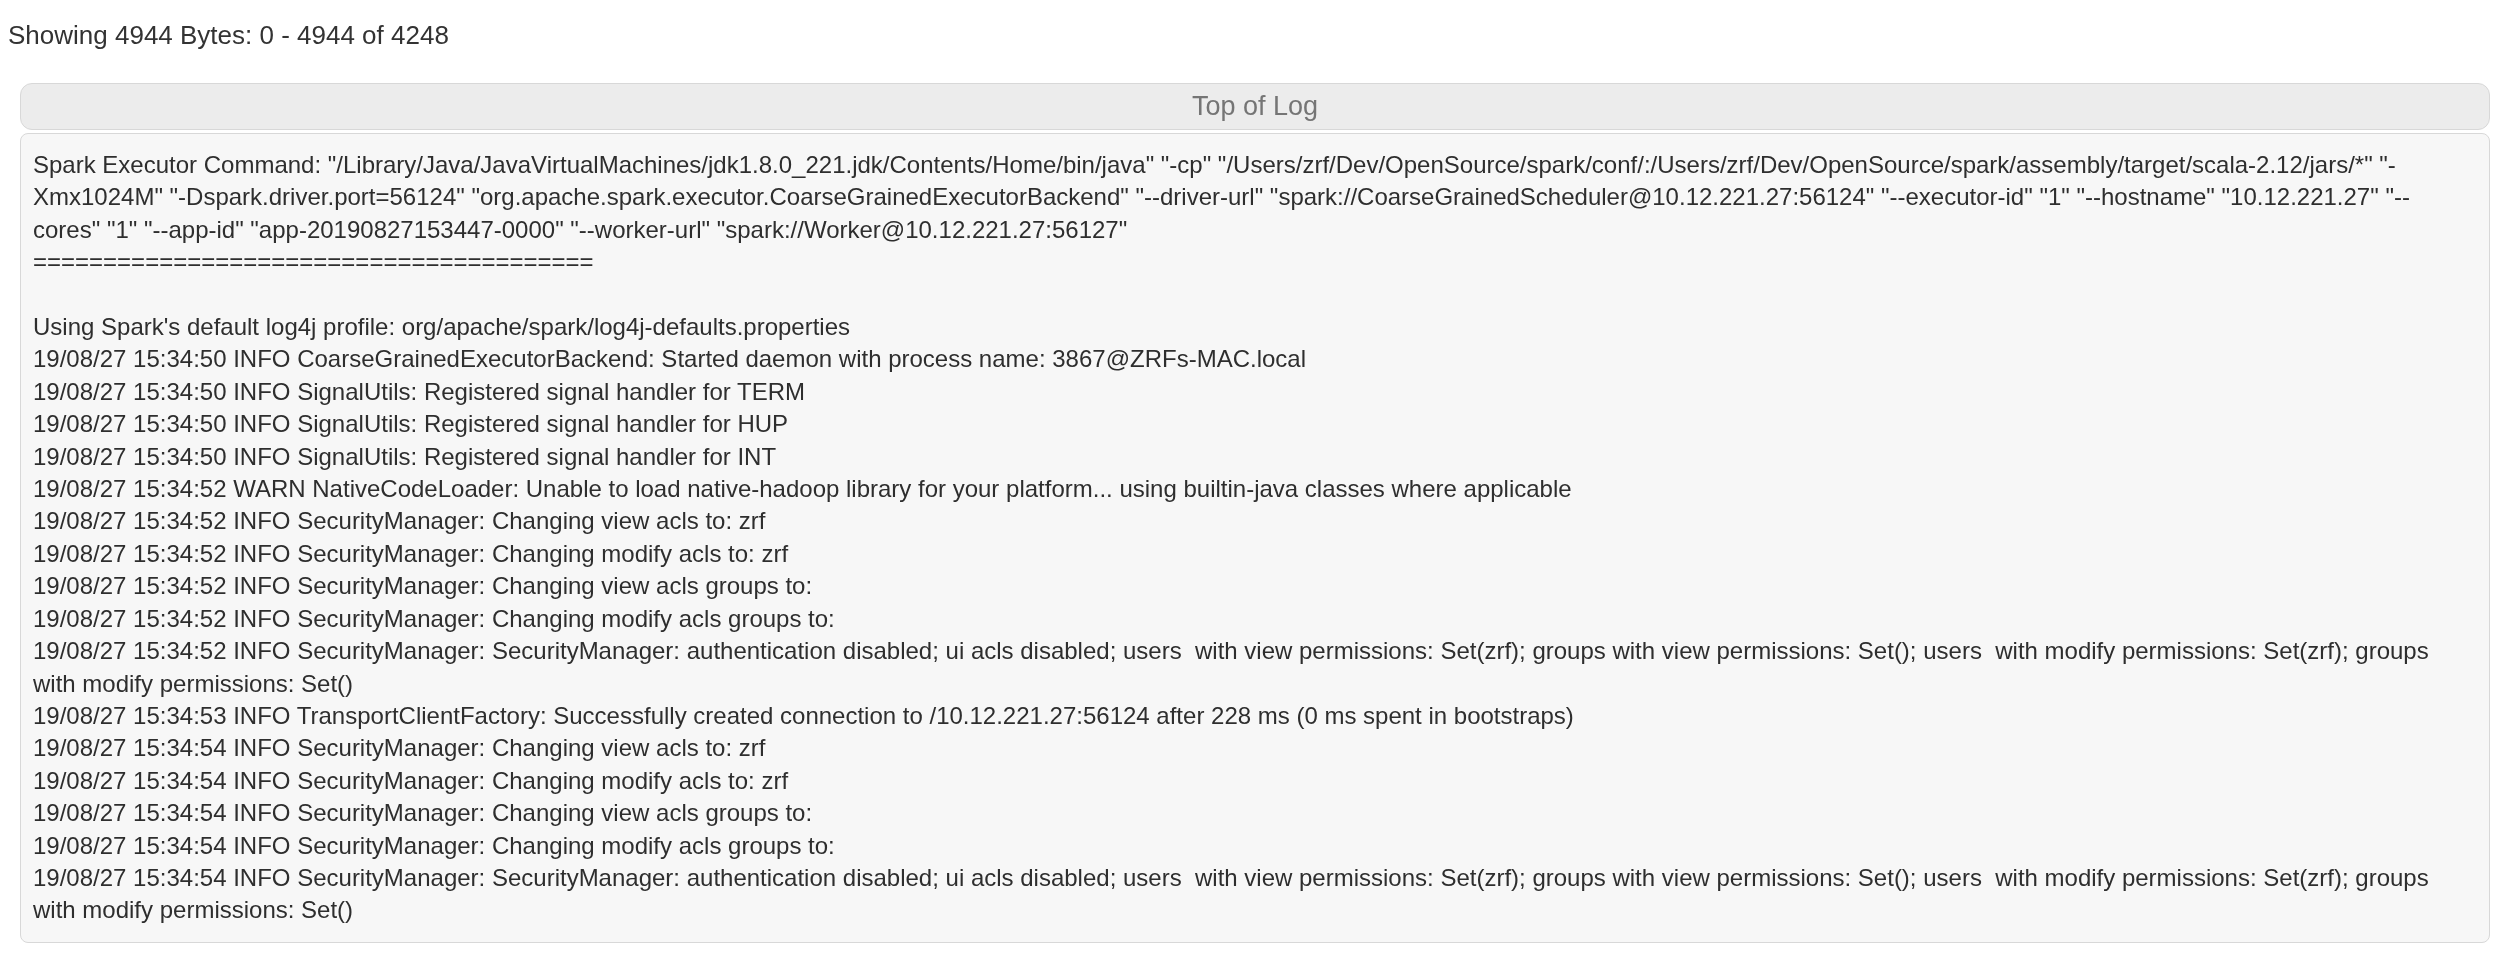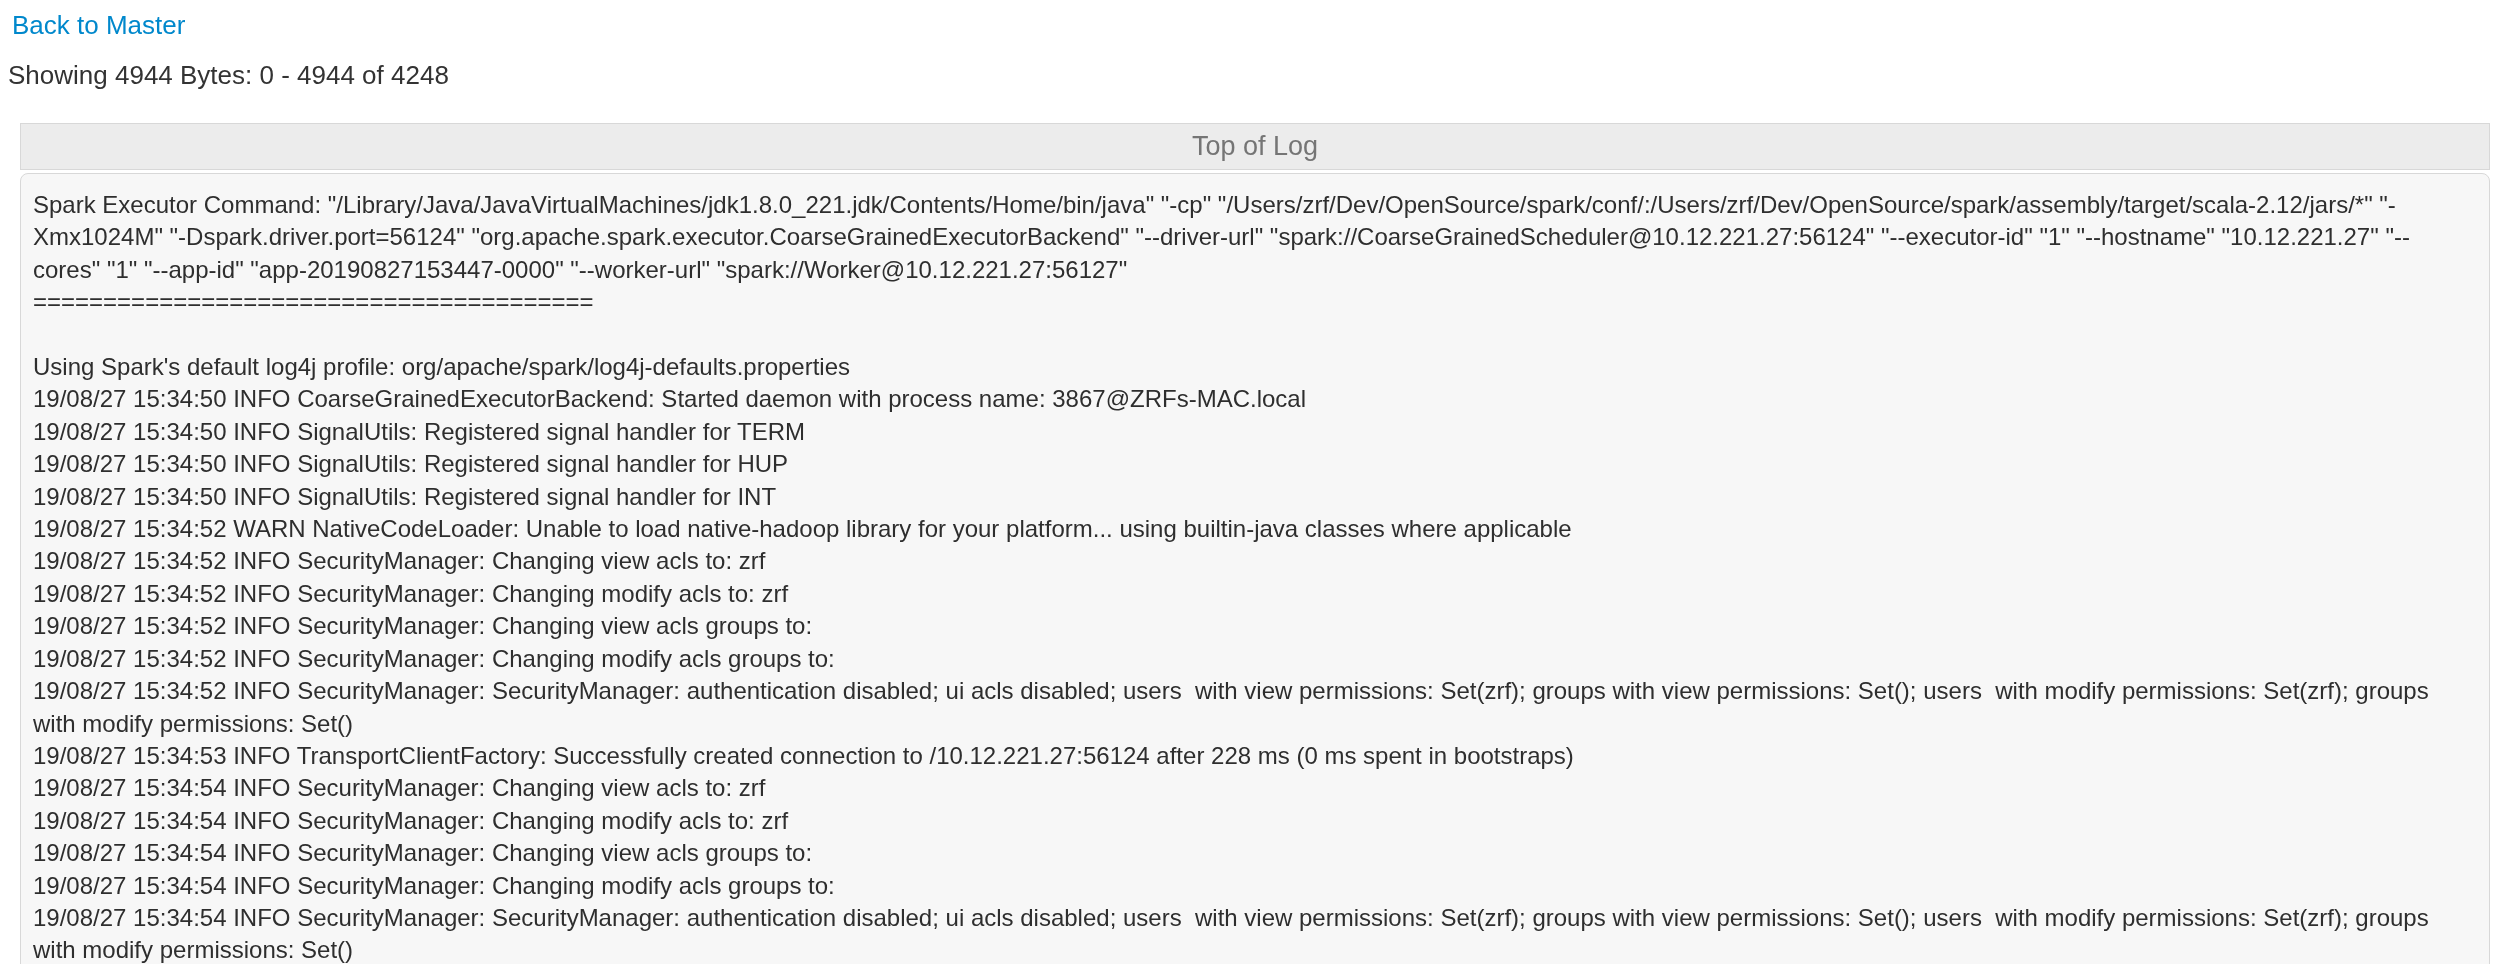--- a/index.html
+++ b/index.html
@@ -27,21 +27,21 @@
     color: var(--heading-text, #333333);
     font-size: 26px;
     line-height: 30px;
   }
 
   .panel-header {
     margin: 33px 20px 0 20px;
     height: 47px;
     background: var(--panel-header-bg, #ececec);
     border: 1px solid var(--panel-border, #d8d8d8);
-    border-radius: 0;
+    border-radius: 12px;
     display: flex;
     align-items: center;
     justify-content: center;
   }
   .panel-title {
     color: var(--panel-header-text, #757575);
     font-size: 27px;
   }
 
   .log-box {
@@ -59,23 +59,20 @@
     white-space: pre-wrap;
     overflow-wrap: break-word;
     word-break: break-word;
   }
 </style>
 </head>
 <body>
 
 <div class="page">
 
-  <div class="back-row">
-    <a class="back-link">Back to Master</a>
-  </div>
 
   <div class="byte-range">Showing 4944 Bytes: 0 - 4944 of 4248</div>
 
   <div class="panel-header">
     <span class="panel-title">Top of Log</span>
   </div>
 
   <div class="log-box">
     <div class="log-content">Spark Executor Command: "/Library/Java/JavaVirtualMachines/jdk1.8.0_221.jdk/Contents/Home/bin/java" "-cp" "/Users/zrf/Dev/OpenSource/spark/conf/:/Users/zrf/Dev/OpenSource/spark/assembly/target/scala-2.12/jars/*" "-Xmx1024M" "-Dspark.driver.port=56124" "org.apache.spark.executor.CoarseGrainedExecutorBackend" "--driver-url" "spark://CoarseGrainedScheduler@10.12.221.27:56124" "--executor-id" "1" "--hostname" "10.12.221.27" "--cores" "1" "--app-id" "app-20190827153447-0000" "--worker-url" "spark://Worker@10.12.221.27:56127"
 ========================================

